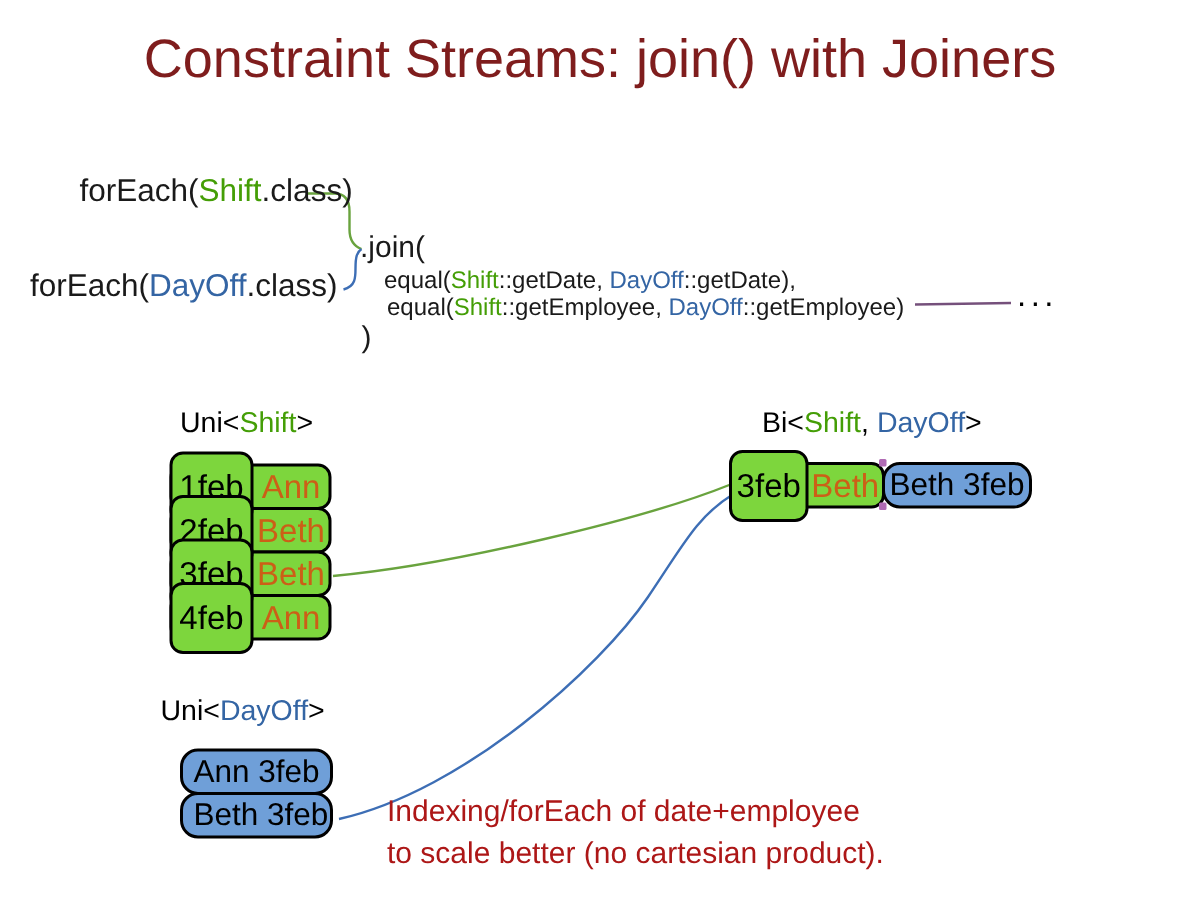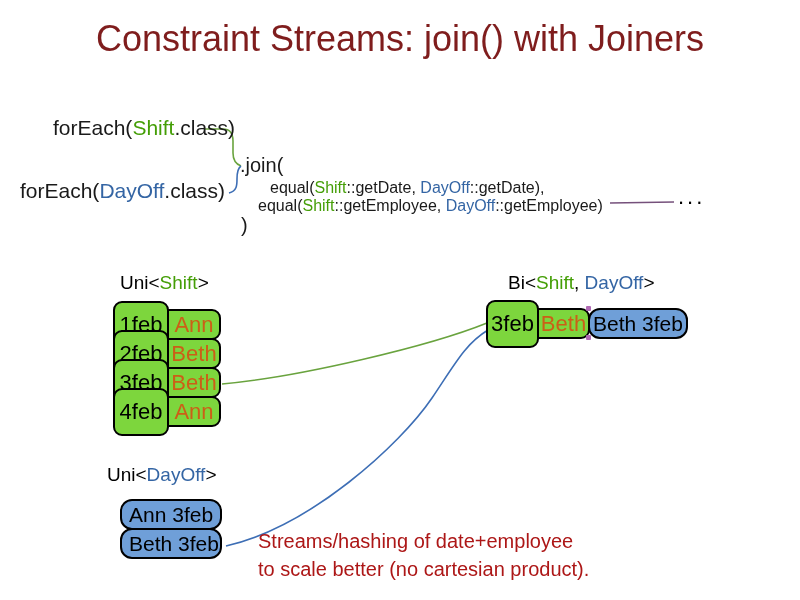--- a/index.html
+++ b/index.html
@@ -60,21 +60,21 @@
   </svg>
 
   <div class="abs title">Constraint Streams: join() with Joiners</div>
 
   <div class="abs code code-lg" style="left:20px;top:116px;margin-left:33px;"><span>forEach(</span><span class="green-text">Shift</span><span>.class)</span></div>
 
   <div class="abs code code-lg" style="left:20px;top:179px;"><span>forEach(</span><span class="blue-text">DayOff</span><span>.class)</span></div>
 
   <div class="abs code code-md" style="left:240px;top:154px;">.join(</div>
 
-  <div class="abs code code-sm" style="left:270px;top:179px;text-align:center;"><span>equal(</span><span class="green-text">Shift</span><span>::getDate, </span><span class="blue-text">DayOff</span><span>::getDate),</span></div>
+  <div class="abs code code-sm" style="left:256px;top:179px;text-align:center;"><span>equal(</span><span class="green-text">Shift</span><span>::getDate, </span><span class="blue-text">DayOff</span><span>::getDate),</span></div>
 
   <div class="abs code code-sm" style="left:258px;top:197px;"><span>equal(</span><span class="green-text">Shift</span><span>::getEmployee, </span><span class="blue-text">DayOff</span><span>::getEmployee)</span></div>
 
   <div class="abs code code-md" style="left:241px;top:214px;">)</div>
 
   <div class="abs dots" style="left:678px;top:184px;">...</div>
 
   <div class="abs tbl-label" style="left:120px;top:272px;"><span>Uni&lt;</span><span class="green-text">Shift</span><span>&gt;</span></div>
 
   <div class="abs" style="left:113px;top:309px;width:108px;">
@@ -109,17 +109,17 @@
   <div class="abs junction-dot" style="left:586px;top:335px;"></div>
 
   <div class="abs tbl-label" style="left:107px;top:464px;"><span>Uni&lt;</span><span class="blue-text">DayOff</span><span>&gt;</span></div>
 
   <div class="abs" style="left:120px;top:499px;width:102px;">
     <div class="rowbox blue-bg stackrow" style="padding-left:7px;font-size:21px;">Ann 3feb</div>
     <div class="rowbox blue-bg stackrow" style="padding-left:7px;font-size:21px;">Beth 3feb</div>
   </div>
 
   <div class="abs" style="left:258px;top:527px;font-size:20px;line-height:28px;color:#ad1717;white-space:nowrap;">
-    <div>Streams/hashing of date+employee</div>
+    <div>Indexing/forEach of date+employee</div>
     <div>to scale better (no cartesian product).</div>
   </div>
 
 </div>
 
 </body></html>

